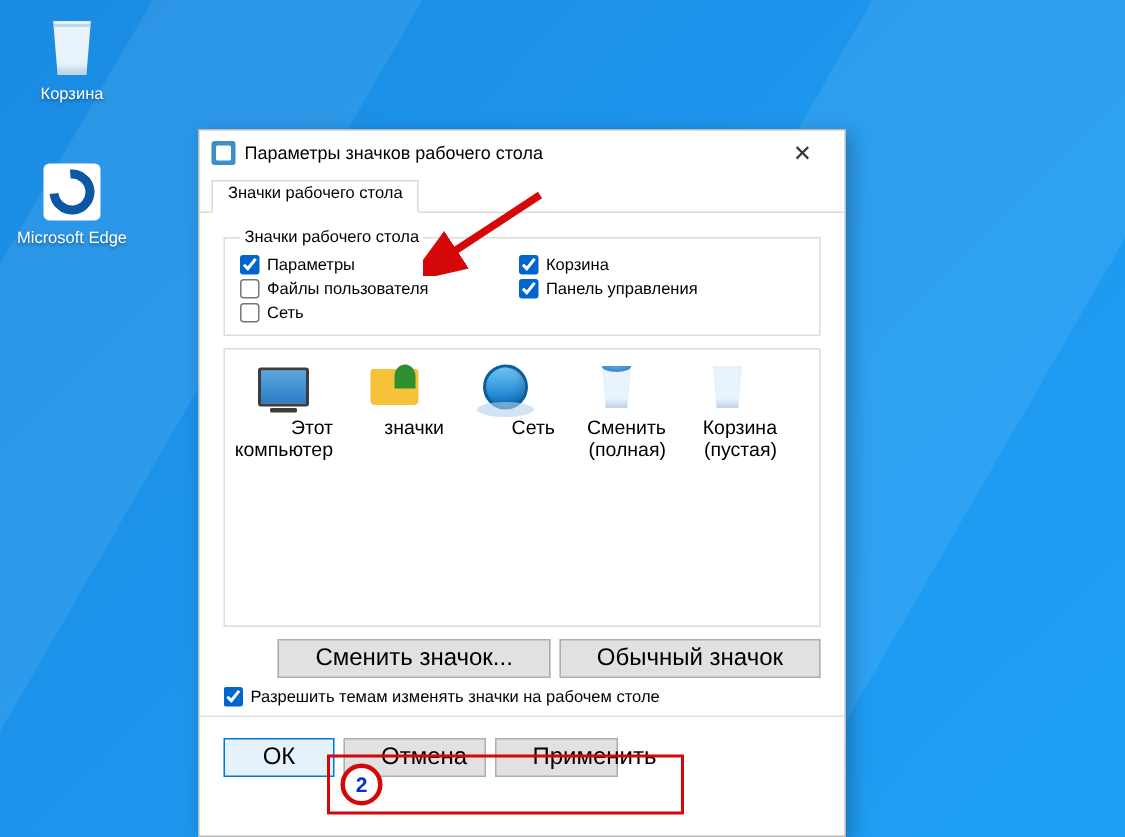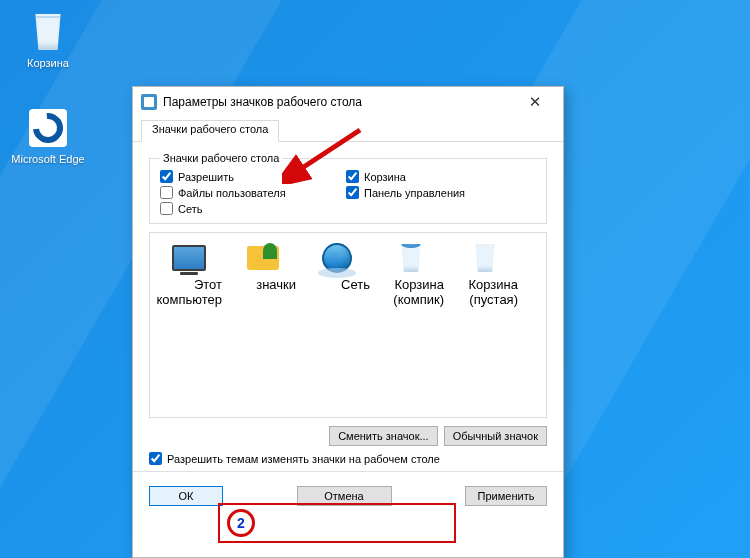--- a/index.html
+++ b/index.html
@@ -60,25 +60,25 @@
   .globe-shape{width:26px;height:26px;border-radius:50%;background:linear-gradient(#6fc3f0,#0873c9);
     border:2px solid #0b5e9e;position:relative;box-shadow:inset -3px -3px 5px rgba(0,0,0,.15)}
   .globe-shape::before{content:"";position:absolute;bottom:-7px;left:-6px;width:38px;height:10px;
     background:rgba(180,210,235,.6);border-radius:50%}
   .binfull-shape,.binempty-shape{width:24px;height:28px;background:#e9f3fb;
     clip-path:polygon(10% 0,90% 0,80% 100%,20% 100%);position:relative;
     box-shadow:inset 0 -3px 4px rgba(90,150,200,.35)}
   .binfull-shape::after{content:"";position:absolute;top:-4px;left:2px;right:2px;height:8px;
     border-radius:50%;background:radial-gradient(#5aa6de,#2e7cc5)}
   .btnrow{display:flex;justify-content:flex-end;gap:6px;margin:8px 0 6px}
-  button{font-family:inherit;font-size:11px;padding:3px 8px;border:1px solid #adadad;
+  button{font-family:inherit;font-size:16px;padding:3px 24px;border:1px solid #adadad;
     background:#e1e1e1;cursor:default}
   .allow{font-size:11px;margin:4px 0 0}
   hr{border:none;border-top:1px solid #dfdfdf;margin:6px -16px}
-  .dlgbtns{display:flex;justify-content:space-between;gap:6px;padding:0 16px 0}
+  .dlgbtns{display:flex;justify-content:flex-start;gap:6px;padding:0 16px 0}
   button.ok{border:1px solid #0078d7;background:#e5f1fb}
   
   .arrow{position:absolute;left:282px;top:124px;pointer-events:none}
   
   .okwrap{position:absolute;left:218px;top:503px;width:234px;height:36px;
     border:2px solid #d40808;pointer-events:none}
   .badge2{position:absolute;left:227px;top:509px;width:22px;height:22px;border-radius:50%;
     border:3px solid #d40808;background:#fff;color:#0033cc;font-weight:bold;font-size:14px;
     display:flex;align-items:center;justify-content:center;pointer-events:none}
 </style>
@@ -116,21 +116,21 @@
     </div>
   </div>
 
   <div class="body">
     <fieldset>
       <legend>Значки рабочего стола</legend>
       <div class="chkrow">
         <div class="chkcol" style="width:168px">
           <label class="chk">
             <input type="checkbox" checked="" style="">
-            <span>Разрешить</span>
+            <span>Параметры</span>
           </label>
           <label class="chk">
             <input type="checkbox" style="">
             <span>Файлы пользователя</span>
           </label>
           <label class="chk">
             <input type="checkbox" style="">
             <span>Сеть</span>
           </label>
         </div>
@@ -163,21 +163,21 @@
       <div class="pitem">
         <div class="pi">
             <div class="globe-shape"></div>
           </div>
         <div>Сеть</div>
       </div>
       <div class="pitem">
         <div class="pi">
             <div class="binfull-shape"></div>
           </div>
-        <div>Корзина (компик)</div>
+        <div>Сменить (полная)</div>
       </div>
       <div class="pitem">
         <div class="pi">
             <div class="binempty-shape"></div>
           </div>
         <div>Корзина (пустая)</div>
       </div>
     </div>
 
     <div class="btnrow">

